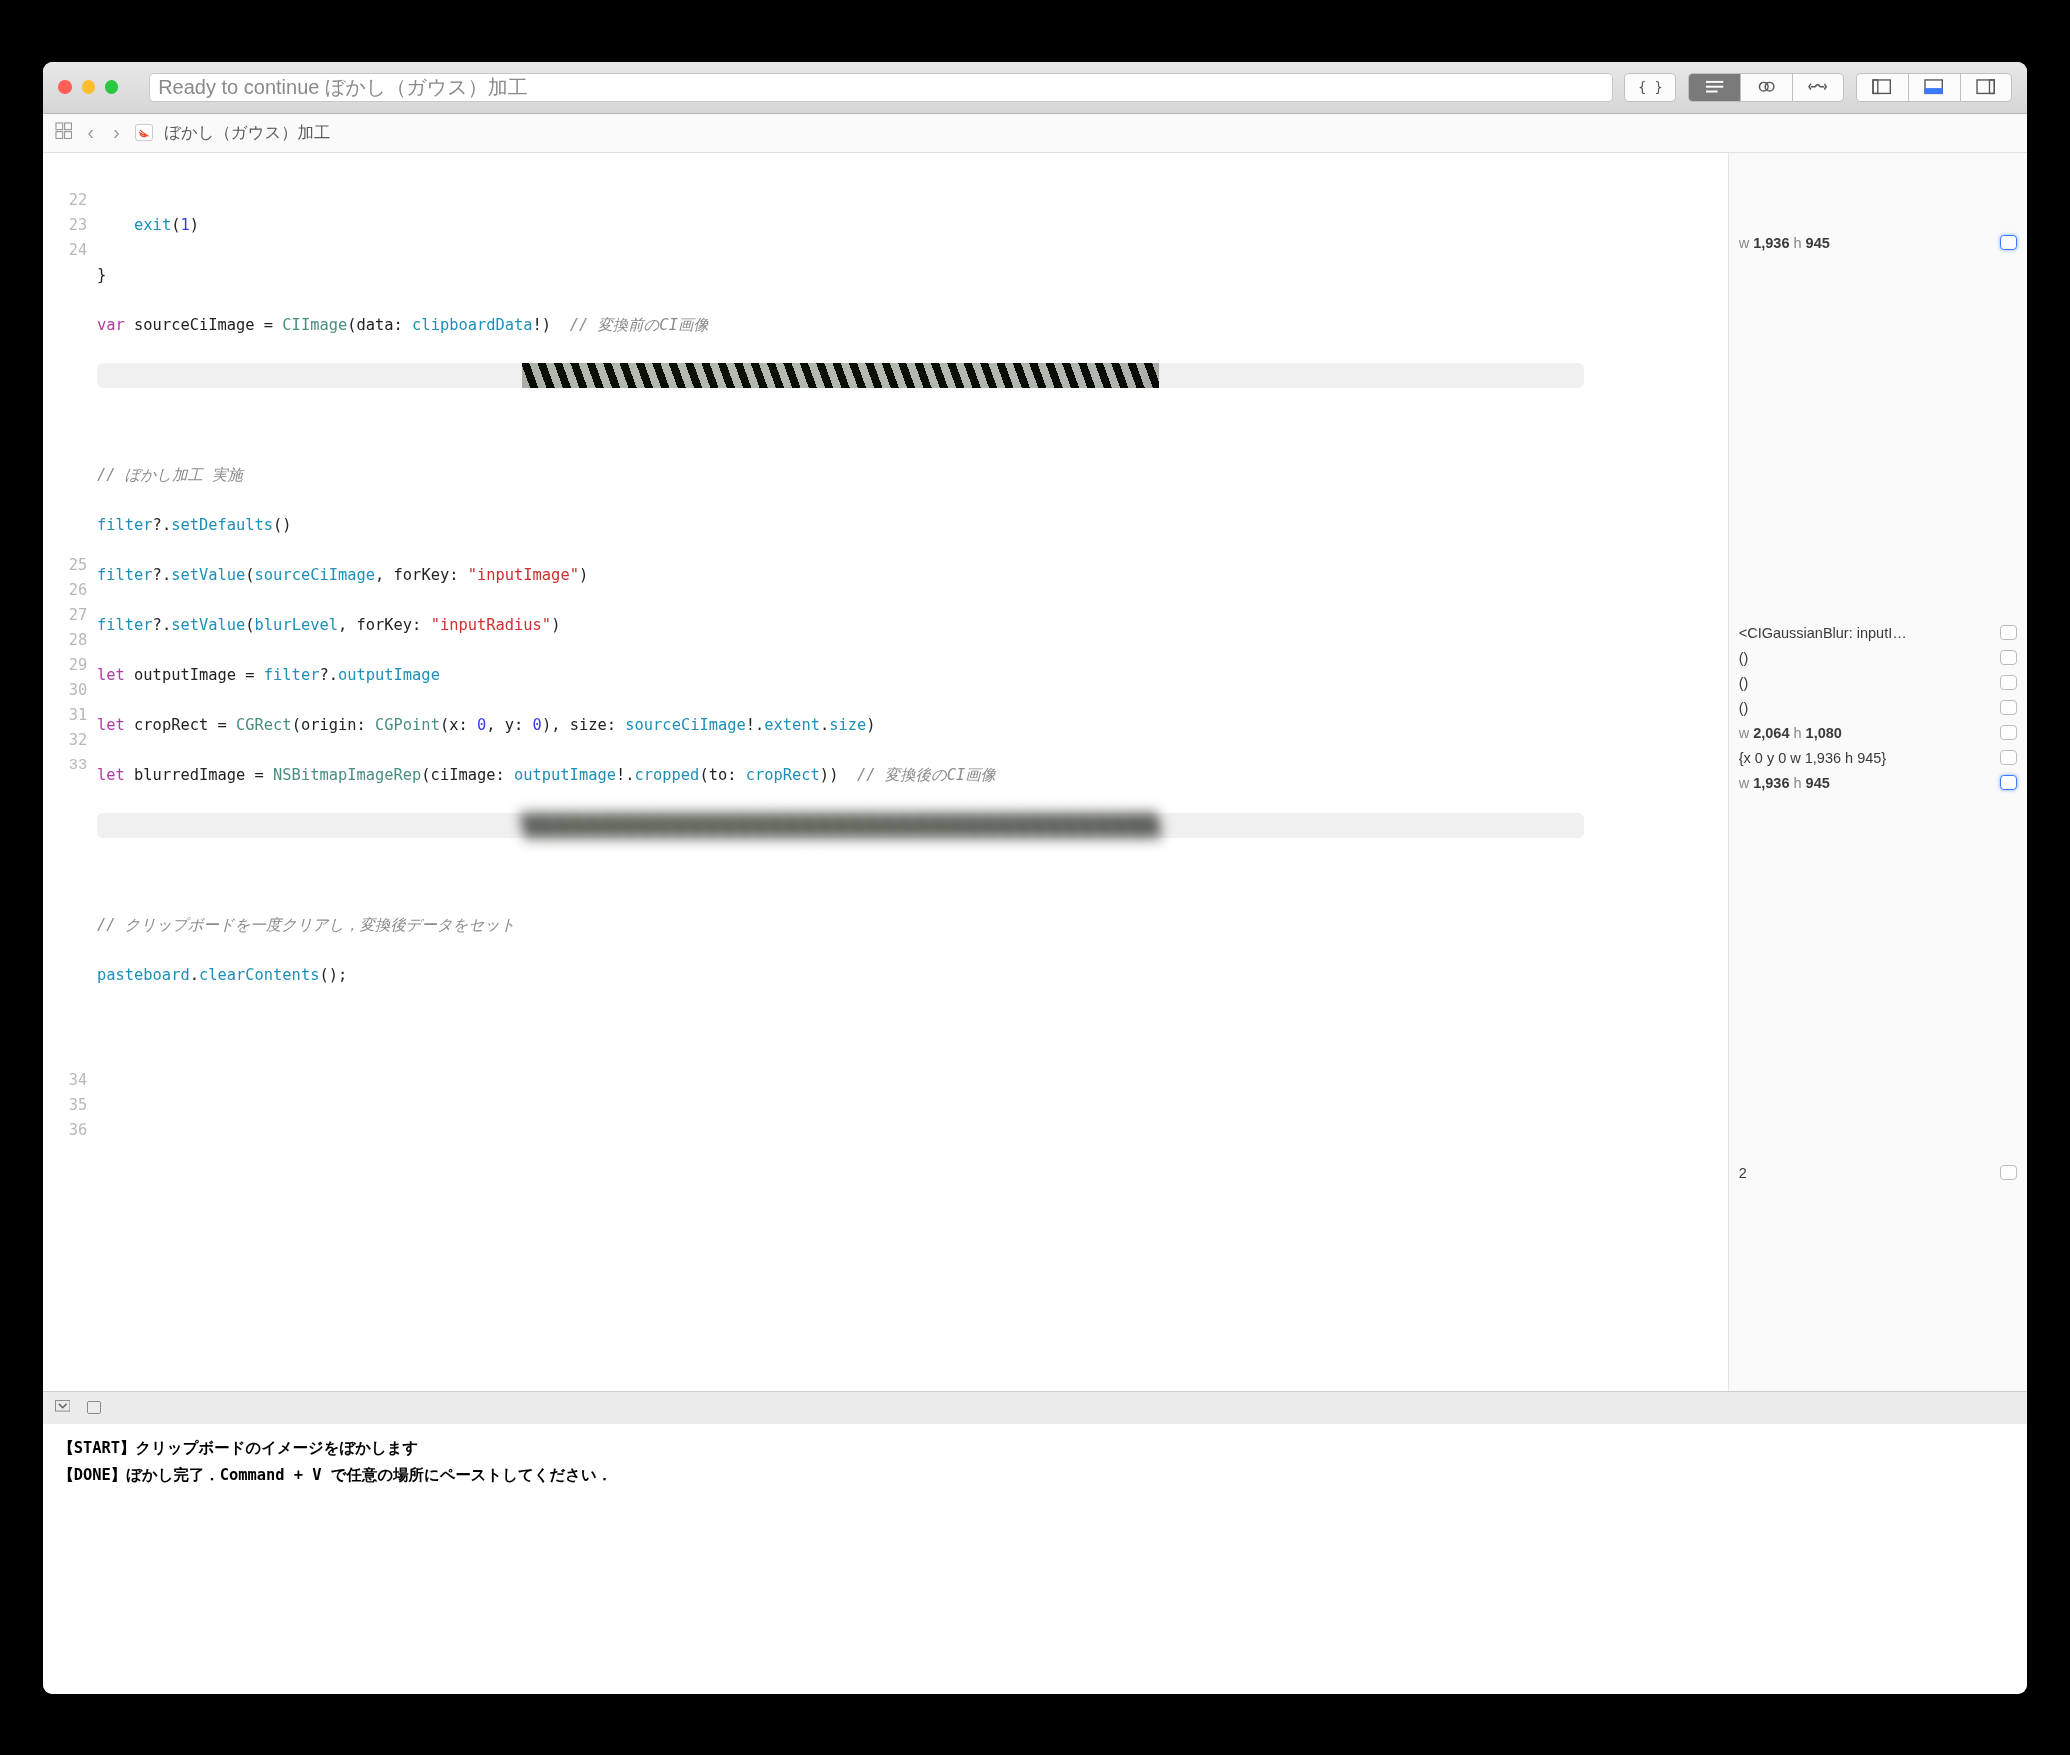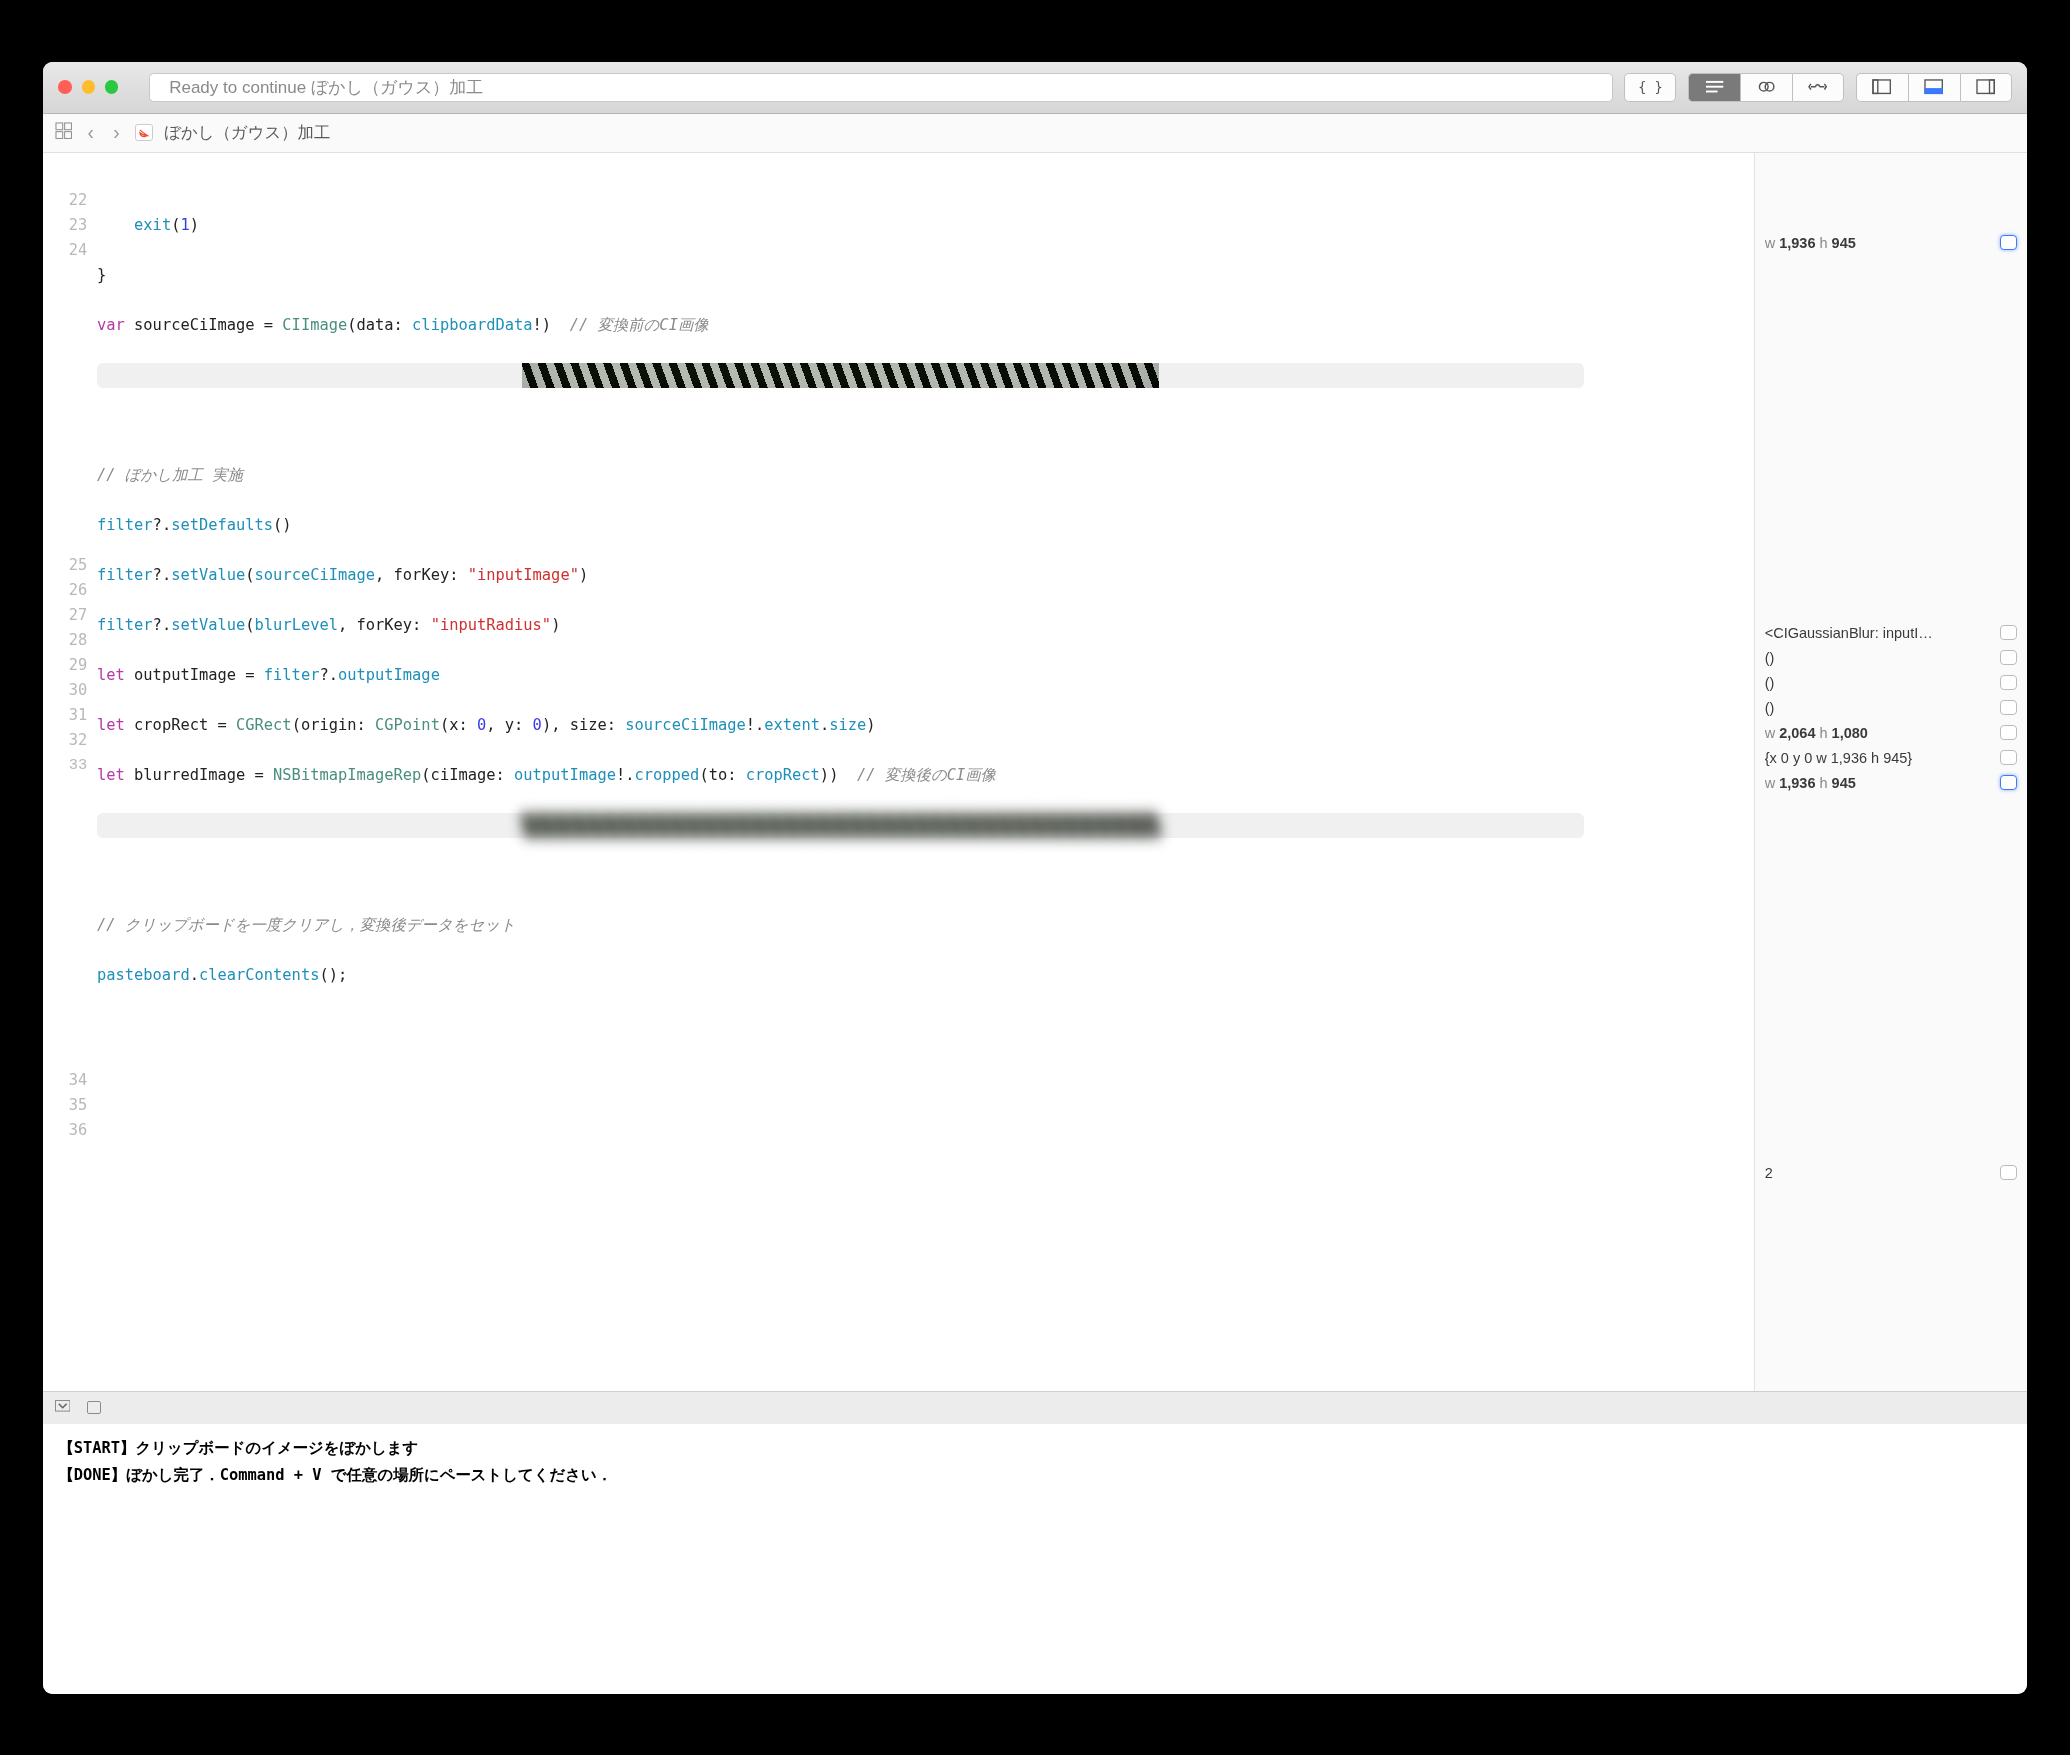--- a/index.html
+++ b/index.html
@@ -38,23 +38,23 @@
 .light.min   { background: #ffbd2e; }
 .light.max   { background: #28c940; }
 .status-field {
   flex: 1;
   background: #fff;
   border: 1px solid #c7c7c7;
   border-radius: 4.8px;
   height: 29px;
   display: flex;
   align-items: center;
-  padding: 0 19px;
+  padding: 0 8px;
   color: #8a8a8a;
-  font-size: 17px;
+  font-size: 20px;
 }
 .toolbar-group { display: flex; gap: 0; }
 .toolbar-group .tbtn { border-radius: 0; border-right-width: 0; }
 .toolbar-group .tbtn:first-child { border-radius: 4.8px 0 0 4.8px; }
 .toolbar-group .tbtn:last-child  { border-radius: 0 4.8px 4.8px 0; border-right-width: 1px; }
 .tbtn {
   width: 52px; height: 29px;
   background: #fcfcfc;
   border: 1px solid #c0c0c0;
   display: flex; align-items: center; justify-content: center;
@@ -103,21 +103,21 @@
 }
 .zebra.blur { filter: blur(6.8px); }
 .kw  { color: #b439a7; }
 .typ { color: #4a8e7e; }
 .id  { color: #1d8fb8; }
 .str { color: #d02f2f; }
 .num { color: #3a3ae8; }
 .cmt { color: #8a8a8a; font-style: italic; }
 
 .results {
-  width: 273px;
+  width: 299px;
   border-left: 1px solid #e3e3e3;
   background: #fafafa;
   font-family: -apple-system, sans-serif;
   font-size: 14.5px;
   color: #3a3a3a;
   padding: 7.7px 0;
   overflow: hidden;
 }
 .results .rrow { height: 25px; display: flex; align-items: center; padding: 0 9.7px; justify-content: space-between; }
 .results .spacer1 { height: 70px; }

